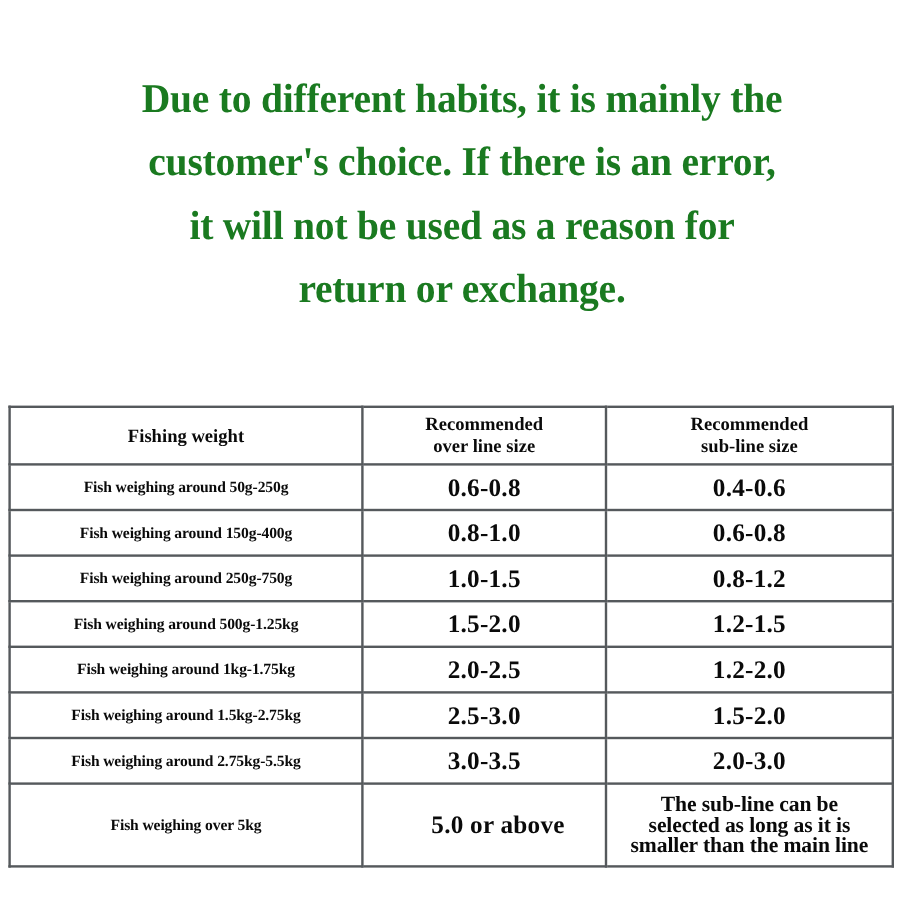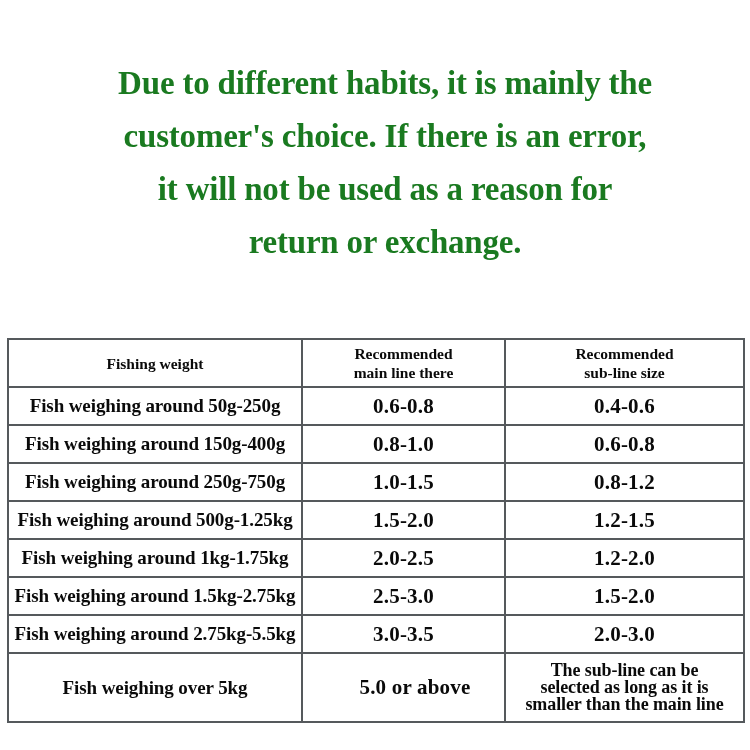--- a/index.html
+++ b/index.html
@@ -68,21 +68,21 @@
     height: 46px;
     font-size: 15.5px;
     line-height: 19px;
     font-weight: bold;
   }
   thead th .two-line { display: block; }
 
   
   tbody tr { height: 38px; }
   tbody td.weight {
-    font-size: 19px;
+    font-size: 13px;
     letter-spacing: -0.1px;
     font-family: Liberation Serif, serif;
   }
   tbody td.num {
     font-size: 21px;
     letter-spacing: 0.2px;
   }
   tbody tr.last { height: 69px; }
   tbody tr.last td.num { font-size: 21px; padding-left: 27px; }
   tbody td.note {
@@ -109,21 +109,21 @@
       <col class="c2">
       <col class="c3">
     </colgroup>
     <thead>
       <tr>
         <th>
           <span>Fishing weight</span>
         </th>
         <th>
           <span class="two-line">Recommended</span>
-          <span class="two-line">main line there</span>
+          <span class="two-line">over line size</span>
         </th>
         <th>
           <span class="two-line">Recommended</span>
           <span class="two-line">sub-line size</span>
         </th>
       </tr>
     </thead>
     <tbody>
       <tr>
         <td class="weight">Fish weighing around 50g-250g</td>

